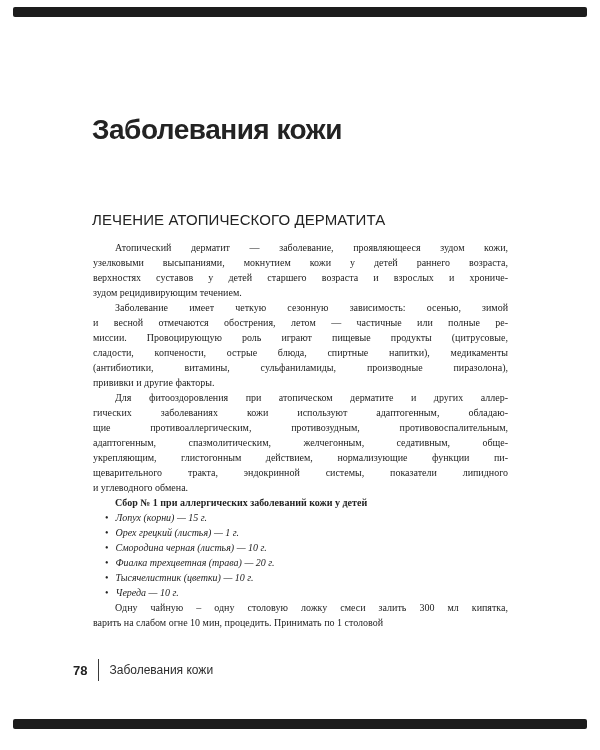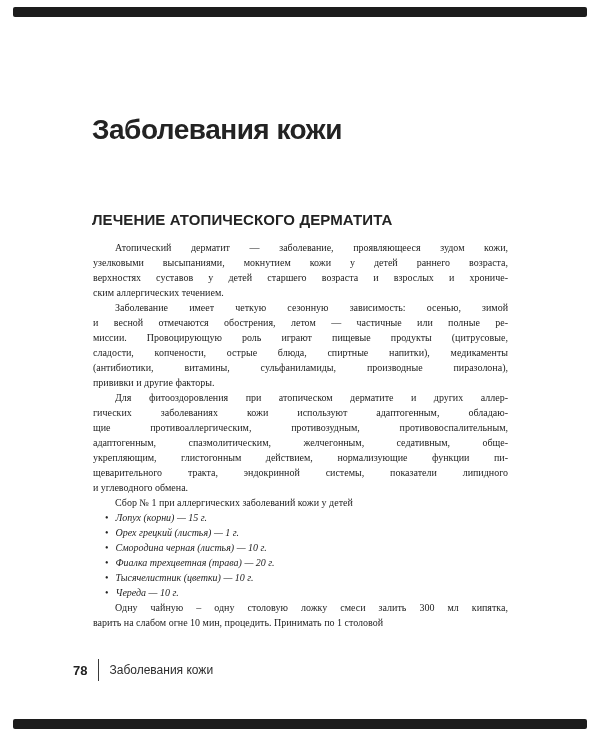--- a/index.html
+++ b/index.html
@@ -33,41 +33,41 @@
     font-weight: bold;
     font-size: 28px;
     letter-spacing: -0.5px;
     color: var(--text-color, #212121);
   }
   .section-heading {
     position: absolute;
     left: 92px;
     top: 199px;
     font-family: "Liberation Sans", sans-serif;
-    font-weight: bold;
+    font-weight: normal;
     font-size: 15px;
     letter-spacing: 0.1px;
     color: var(--text-color, #212121);
   }
 
   .text-block {
     position: absolute;
     left: 93px;
     top: 240px;
     width: 415px;
     font-size: 10px;
     line-height: 15px;
     color: var(--text-color, #242424);
   }
   .line { text-align: justify; }
   .line.j { text-align-last: justify; }
   .line.first { text-indent: 22px; }
 
   .recipe-heading {
-    font-weight: normal;
+    font-weight: bold;
     text-indent: 22px;
     text-align: left;
   }
   .item {
     padding-left: 12px;
     font-style: italic;
   }
   .item .bullet {
     font-style: normal;
     display: inline-block;
@@ -106,21 +106,21 @@
 <div class="edge-bar top"></div>
 
 <h1 class="chapter-title">Заболевания кожи</h1>
 
 <h2 class="section-heading">ЛЕЧЕНИЕ АТОПИЧЕСКОГО ДЕРМАТИТА</h2>
 
 <div class="text-block" id="text-block">
     <div class="line first j">Атопический дерматит — заболевание, проявляющееся зудом кожи,</div>
     <div class="line j">узелковыми высыпаниями, мокнутием кожи у детей раннего возраста,</div>
     <div class="line j">верхностях суставов у детей старшего возраста и взрослых и хрониче-</div>
-    <div class="line">ским аллергических течением.</div>
+    <div class="line">зудом рецидивирующим течением.</div>
     <div class="line first j">Заболевание имеет четкую сезонную зависимость: осенью, зимой</div>
     <div class="line j">и весной отмечаются обострения, летом — частичные или полные ре-</div>
     <div class="line j">миссии. Провоцирующую роль играют пищевые продукты (цитрусовые,</div>
     <div class="line j">сладости, копчености, острые блюда, спиртные напитки), медикаменты</div>
     <div class="line j">(антибиотики, витамины, сульфаниламиды, производные пиразолона),</div>
     <div class="line">прививки и другие факторы.</div>
     <div class="line first j">Для фитооздоровления при атопическом дерматите и других аллер-</div>
     <div class="line j">гических заболеваниях кожи используют адаптогенным, обладаю-</div>
     <div class="line j">щие противоаллергическим, противозудным, противовоспалительным,</div>
     <div class="line j">адаптогенным, спазмолитическим, желчегонным, седативным, обще-</div>

